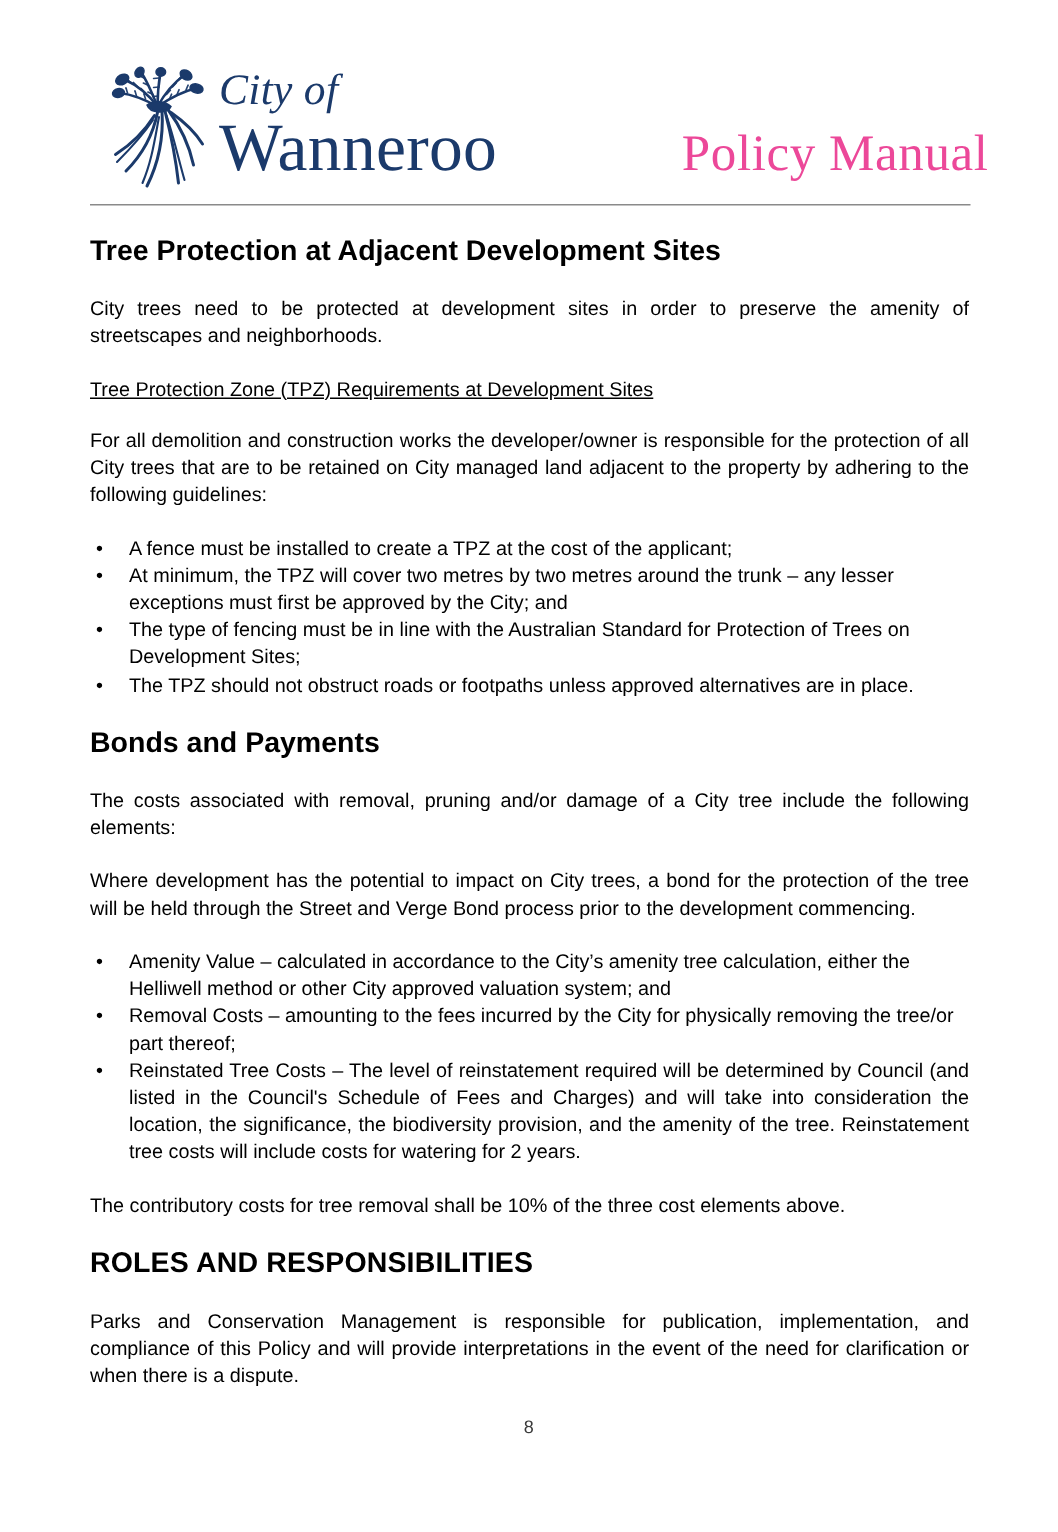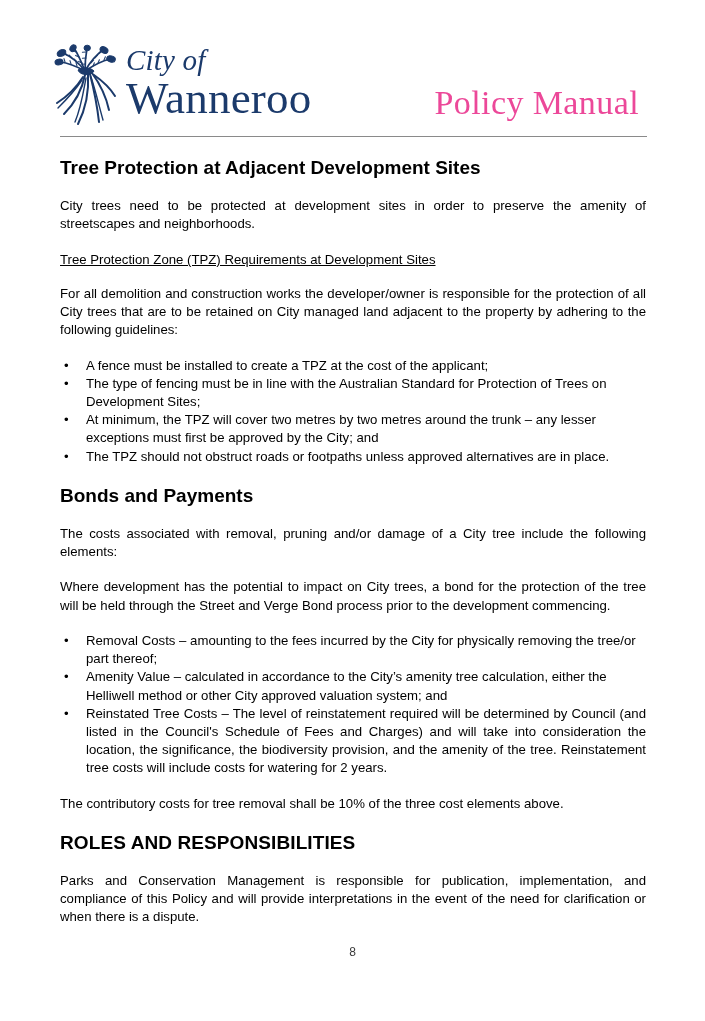--- a/index.html
+++ b/index.html
@@ -19,21 +19,21 @@
 
   .page {
     position: absolute;
     inset: 0;
     background: #ffffff;
   }
 
   
   .header {
     position: absolute;
-    left: 52px;
+    left: 72px;
     top: 44px;
     width: 587px;
     height: 92px;
   }
   .brand {
     position: absolute;
     left: 0;
     top: 0;
     display: flex;
     align-items: flex-start;
@@ -241,34 +241,34 @@
     <h2 class="h-bold">Tree Protection at Adjacent Development Sites</h2>
 
     <p class="para">City trees need to be protected at development sites in order to preserve the amenity of streetscapes and neighborhoods.</p>
 
     <h3 class="h-underline">Tree Protection Zone (TPZ) Requirements at Development Sites</h3>
 
     <p class="para">For all demolition and construction works the developer/owner is responsible for the protection of all City trees that are to be retained on City managed land adjacent to the property by adhering to the following guidelines:</p>
 
     <ul class="bullets">
       <li>A fence must be installed to create a TPZ at the cost of the applicant;</li>
+      <li>At minimum, the TPZ will cover two metres by two metres around the trunk – any lesser exceptions must first be approved by the City; and</li>
       <li>The type of fencing must be in line with the Australian Standard for Protection of Trees on Development Sites;</li>
-      <li>At minimum, the TPZ will cover two metres by two metres around the trunk – any lesser exceptions must first be approved by the City; and</li>
       <li class="justify">The TPZ should not obstruct roads or footpaths unless approved alternatives are in place.</li>
     </ul>
 
     <h2 class="h-bold">Bonds and Payments</h2>
 
     <p class="para">The costs associated with removal, pruning and/or damage of a City tree include the following elements:</p>
 
     <p class="para">Where development has the potential to impact on City trees, a bond for the protection of the tree will be held through the Street and Verge Bond process prior to the development commencing.</p>
 
     <ul class="bullets">
+      <li>Amenity Value – calculated in accordance to the City’s amenity tree calculation, either the Helliwell method or other City approved valuation system; and</li>
       <li>Removal Costs – amounting to the fees incurred by the City for physically removing the tree/or part thereof;</li>
-      <li>Amenity Value – calculated in accordance to the City’s amenity tree calculation, either the Helliwell method or other City approved valuation system; and</li>
       <li class="justify">Reinstated Tree Costs – The level of reinstatement required will be determined by Council (and listed in the Council's Schedule of Fees and Charges) and will take into consideration the location, the significance, the biodiversity provision, and the amenity of the tree.  Reinstatement tree costs will include costs for watering for 2 years.</li>
     </ul>
 
     <p class="para flush">The contributory costs for tree removal shall be 10% of the three cost elements above.</p>
 
     <h2 class="h-bold caps">ROLES AND RESPONSIBILITIES</h2>
 
     <p class="para">Parks and Conservation Management is responsible for publication, implementation, and compliance of this Policy and will provide interpretations in the event of the need for clarification or when there is a dispute.</p>
 
   </div>

